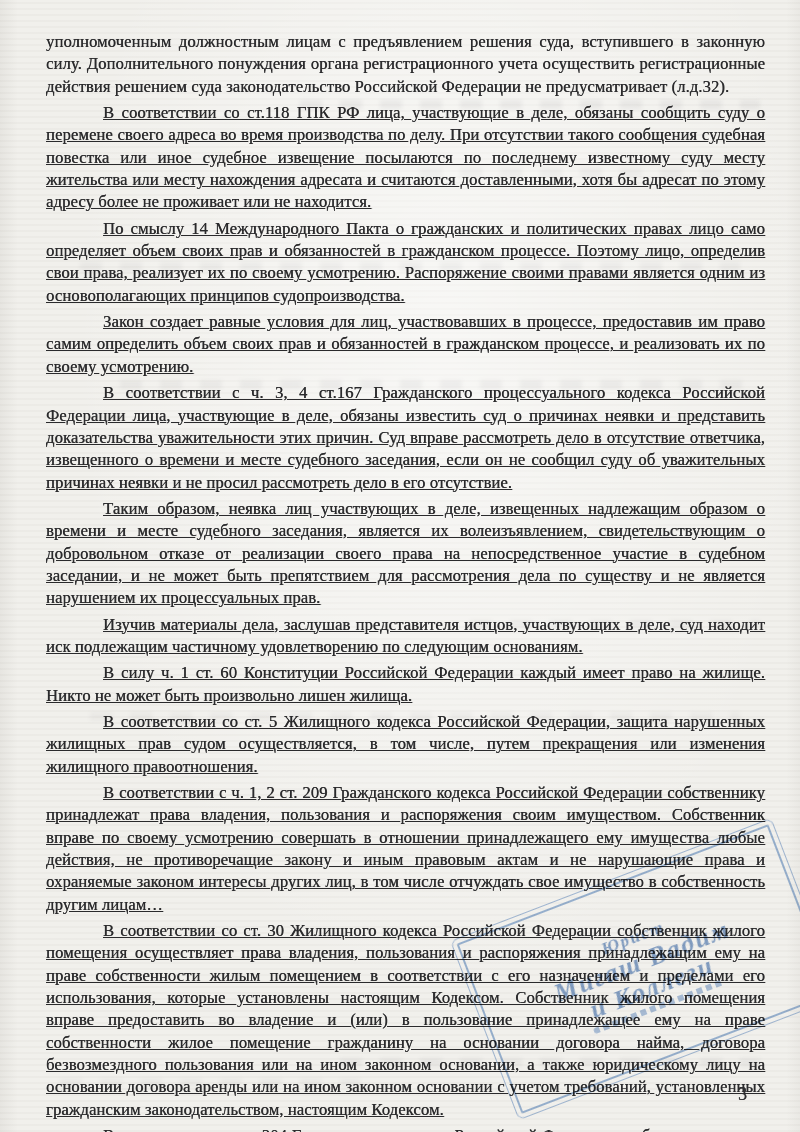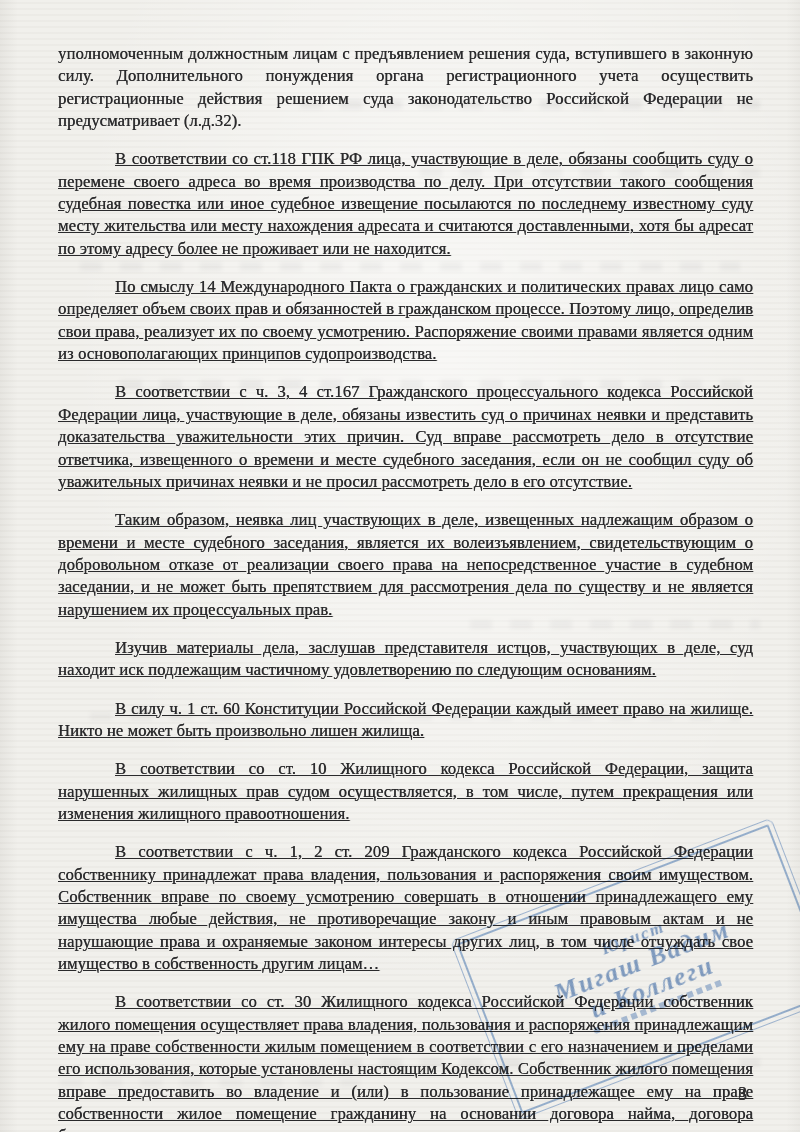--- a/index.html
+++ b/index.html
@@ -29,21 +29,21 @@
     top: 27px;
     width: 727px;
     color: #2a2a2c;
     font-size: 16.6px;
     line-height: 22.35px;
     text-align: justify;
     letter-spacing: 0.1px;
     text-shadow: 0.35px 0 0 rgba(30,30,32,0.85);
   }
   .text-block p {
-    margin: 16px;
+    margin: 4px;
     padding: 0;
   }
   .text-block p.indent {
     text-indent: 57px;
     text-decoration: underline;
   }
   .page-number {
     position: absolute;
     left: 738px;
     top: 1084px;
@@ -126,25 +126,26 @@
   <div class="artifact a4"></div>
   <div class="artifact a5"></div>
   <div class="artifact a6"></div>
   <div class="artifact a7"></div>
   <div class="artifact a8"></div>
 
   <div class="text-block">
     <p>уполномоченным должностным лицам с предъявлением решения суда, вступившего в законную силу. Дополнительного понуждения органа регистрационного учета осуществить регистрационные действия решением суда законодательство Российской Федерации не предусматривает (л.д.32).</p>
     <p class="indent">В соответствии со ст.118 ГПК РФ лица, участвующие в деле, обязаны сообщить суду о перемене своего адреса во время производства по делу. При отсутствии такого сообщения судебная повестка или иное судебное извещение посылаются по последнему известному суду месту жительства или месту нахождения адресата и считаются доставленными, хотя бы адресат по этому адресу более не проживает или не находится.</p>
     <p class="indent">По смыслу 14 Международного Пакта о гражданских и политических правах лицо само определяет объем своих прав и обязанностей в гражданском процессе. Поэтому лицо, определив свои права, реализует их по своему усмотрению. Распоряжение своими правами является одним из основополагающих принципов судопроизводства.</p>
+    <p class="indent">Закон создает равные условия для лиц, участвовавших в процессе, предоставив им право самим определить объем своих прав и обязанностей в гражданском процессе, и реализовать их по своему усмотрению.</p>
     <p class="indent">В соответствии с ч. 3, 4 ст.167 Гражданского процессуального кодекса Российской Федерации лица, участвующие в деле, обязаны известить суд о причинах неявки и представить доказательства уважительности этих причин. Суд вправе рассмотреть дело в отсутствие ответчика, извещенного о времени и месте судебного заседания, если он не сообщил суду об уважительных причинах неявки и не просил рассмотреть дело в его отсутствие.</p>
     <p class="indent">Таким образом, неявка лиц участвующих в деле, извещенных надлежащим образом о времени и месте судебного заседания, является их волеизъявлением, свидетельствующим о добровольном отказе от реализации своего права на непосредственное участие в судебном заседании, и не может быть препятствием для рассмотрения дела по существу и не является нарушением их процессуальных прав.</p>
     <p class="indent">Изучив материалы дела, заслушав представителя истцов, участвующих в деле, суд находит иск подлежащим частичному удовлетворению по следующим основаниям.</p>
     <p class="indent">В силу ч. 1 ст. 60 Конституции Российской Федерации каждый имеет право на жилище. Никто не может быть произвольно лишен жилища.</p>
-    <p class="indent">В соответствии со ст. 10 Жилищного кодекса Российской Федерации, защита нарушенных жилищных прав судом осуществляется, в том числе, путем прекращения или изменения жилищного правоотношения.</p>
+    <p class="indent">В соответствии со ст. 5 Жилищного кодекса Российской Федерации, защита нарушенных жилищных прав судом осуществляется, в том числе, путем прекращения или изменения жилищного правоотношения.</p>
     <p class="indent">В соответствии с ч. 1, 2 ст. 209 Гражданского кодекса Российской Федерации собственнику принадлежат права владения, пользования и распоряжения своим имуществом. Собственник вправе по своему усмотрению совершать в отношении принадлежащего ему имущества любые действия, не противоречащие закону и иным правовым актам и не нарушающие права и охраняемые законом интересы других лиц, в том числе отчуждать свое имущество в собственность другим лицам…</p>
     <p class="indent">В соответствии со ст. 30 Жилищного кодекса Российской Федерации собственник жилого помещения осуществляет права владения, пользования и распоряжения принадлежащим ему на праве собственности жилым помещением в соответствии с его назначением и пределами его использования, которые установлены настоящим Кодексом. Собственник жилого помещения вправе предоставить во владение и (или) в пользование принадлежащее ему на праве собственности жилое помещение гражданину на основании договора найма, договора безвозмездного пользования или на ином законном основании, а также юридическому лицу на основании договора аренды или на ином законном основании с учетом требований, установленных гражданским законодательством, настоящим Кодексом.</p>
     <p class="indent">В соответствии со ст. 304 Гражданского кодекса Российской Федерации собственник может требовать устранения всяких нарушений его права, хотя бы эти нарушения и не были соединены с лишением владения.</p>
   </div>
 
   <div class="stamp">
     <span class="s1">Юрист</span>
     <span class="s2">Мигаш Вадим</span>
     <span class="s3">и Коллеги</span>
     <span class="s-url"></span>

